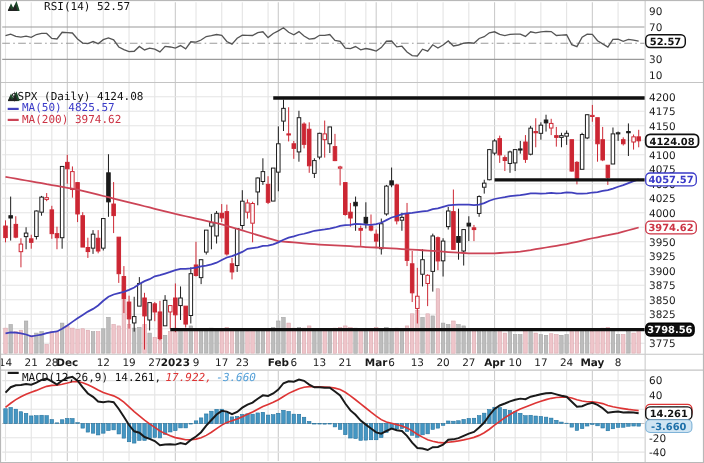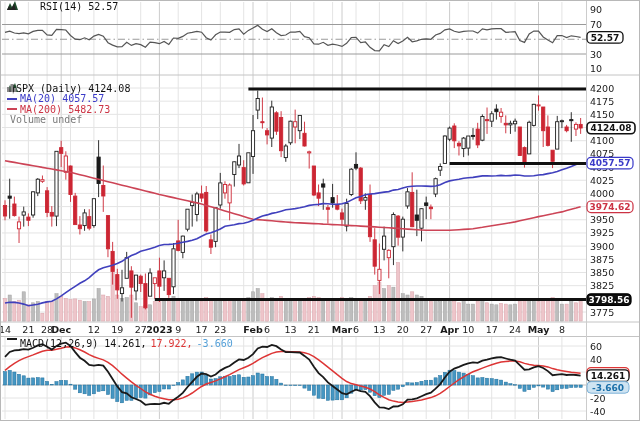--- a/index.html
+++ b/index.html
@@ -8,21 +8,21 @@
   .chart-app svg{position:absolute;top:0;left:0;}
   svg text{font-family:"DejaVu Sans",sans-serif;}
   .legend{position:absolute;font-family:"DejaVu Sans Mono",monospace;font-size:10px;
     color:#111;white-space:nowrap;z-index:5;line-height:11px;}
   .legend .lrow{height:10.5px;display:flex;align-items:center;}
   .rsi-legend{top:1px;left:7px;}
   .main-legend{top:83px;left:7px;}
   .macd-legend{top:338px;left:7px;display:flex;align-items:flex-start;}
   .dash{display:inline-block;width:10px;height:2px;margin-right:3px;flex:0 0 auto;}
   .licon{display:inline-block;margin-right:3px;line-height:0;flex:0 0 auto;}
-  .sp{margin-left:4px;}
+  .sp{margin-left:4px;font-style:italic;}
 </style>
 </head>
 <body>
 
 <div class="chart-app">
   <svg id="cv" width="640" height="421" viewBox="0 0 640 421">
       <rect x="0" y="0" width="640" height="421" fill="#ffffff"></rect>
       <g>
         <line x1="5.0" y1="2" x2="5.0" y2="322" stroke="#e4e4e4" stroke-width="1"></line>
         <line x1="5.0" y1="337" x2="5.0" y2="419" stroke="#e4e4e4" stroke-width="1"></line>
@@ -1106,35 +1106,25 @@
       <span class="licon">
         <svg width="11" height="9">
             <path d="M0 9 L3 2 L5 6 L8 0 L11 9 Z" fill="#1d4a2a"></path>
             <path d="M0 9 L2 5 L4 8 L7 3 L9 9 Z" fill="#222"></path>
           </svg>
       </span>
       <span style="color: rgb(17, 17, 17);">$SPX (Daily) 4124.08</span>
     </div>
     <div class="lrow">
       <span class="dash" style="background: rgb(64, 64, 189);"></span>
-      <span style="color: rgb(58, 58, 200);">MA(20) 4057.57</span>
+      <span style="color: rgb(58, 58, 200);">MA(50) 4825.57</span>
     </div>
     <div class="lrow">
       <span class="dash" style="background: rgb(204, 68, 86);"></span>
-      <span style="color: rgb(204, 51, 68);">MA(200) 5482.73</span>
-    </div>
-    <div class="lrow">
-      <span class="licon">
-        <svg width="10" height="9">
-            <rect x="0" y="4" width="2.5" height="5" fill="#8a8a8a"></rect>
-            <rect x="3.5" y="1" width="2.5" height="8" fill="#8a8a8a"></rect>
-            <rect x="7" y="5" width="2.5" height="4" fill="#8a8a8a"></rect>
-          </svg>
-      </span>
-      <span style="color: rgb(122, 122, 122);">Volume undef</span>
+      <span style="color: rgb(204, 51, 68);">MA(200) 3974.62</span>
     </div>
   </div>
 
   <div class="legend macd-legend">
     <span class="dash" style="background: rgb(26, 26, 26);"></span>
     <span style="color: rgb(17, 17, 17);">MACD(12,26,9) 14.261,</span>
     <span class="sp" style="color: rgb(221, 53, 53);">17.922,</span>
     <span class="sp" style="color: rgb(85, 160, 216);">-3.660</span>
   </div>
 </div>

